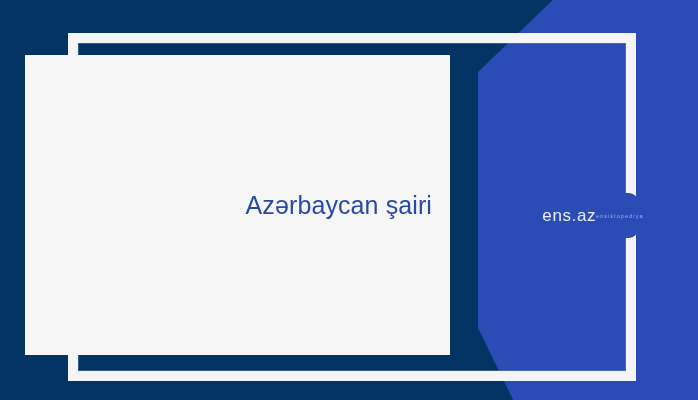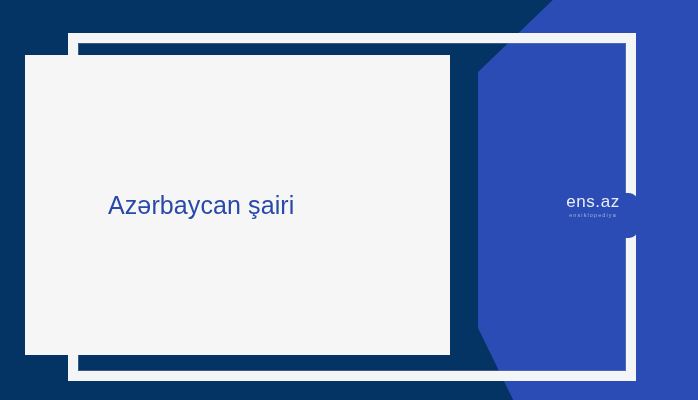--- a/index.html
+++ b/index.html
@@ -81,34 +81,36 @@
 
   .subtitle {
     font-size: 25px;
     font-weight: 400;
     color: #2849a8;
     letter-spacing: 0.1px;
     line-height: 1.15;
     white-space: nowrap;
     margin: 0;
     margin-top: 88px;
+    text-align: right;
   }
 
   
   .logo-badge {
     position: absolute;
     left: 548px;
     top: 193px;
     width: 90px;
     height: 45px;
     background: #2b4cb5;
     border-radius: 9px;
     display: flex;
-    flex-direction: column;
+    flex-direction: row;
     align-items: center;
+    justify-content: center;
     line-height: 1;
   }
 
   .logo-wordmark {
     font-size: 17px;
     font-weight: 300;
     color: #e9edf8;
     letter-spacing: 0.6px;
   }
 

